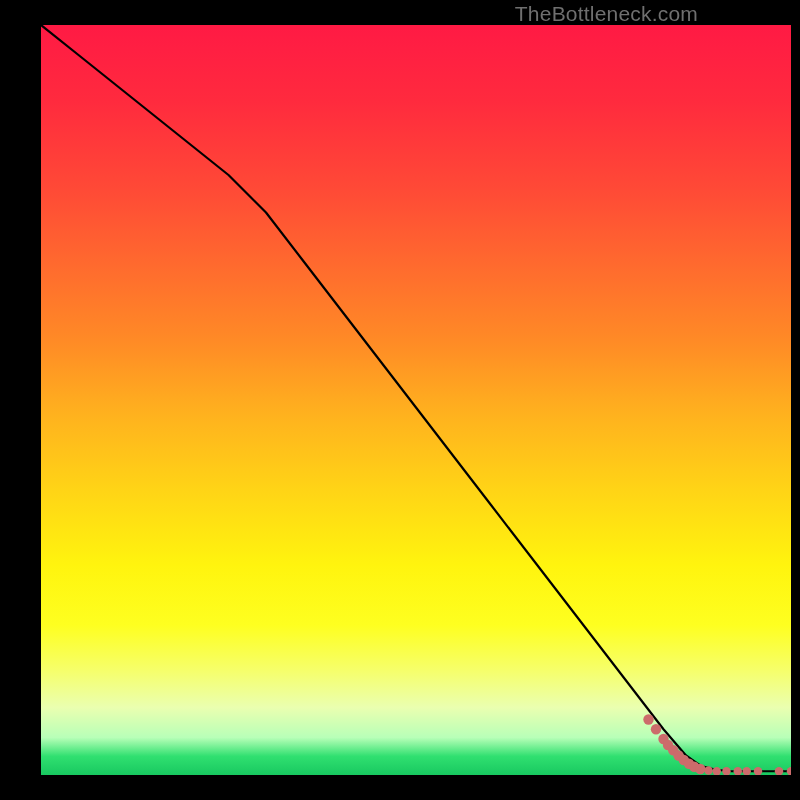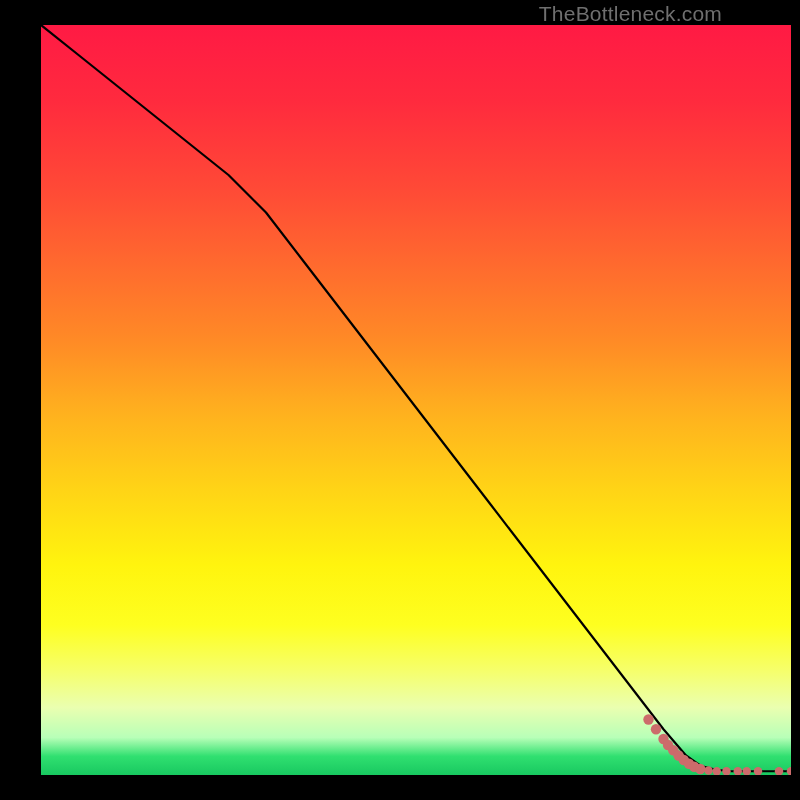--- a/index.html
+++ b/index.html
@@ -9,21 +9,20 @@
     height: 800px;
     background: #000;
     font-family: Arial, Helvetica, sans-serif;
     overflow: hidden;
   }
   .stage {
     position: relative;
     width: 708px;
     height: 800px;
     background: #000;
-    padding-left: 24px;
   }
   .plot {
     position: absolute;
     left: 41px;
     top: 25px;
     width: 750px;
     height: 750px;
     overflow: hidden;
   }
   .gradient {

